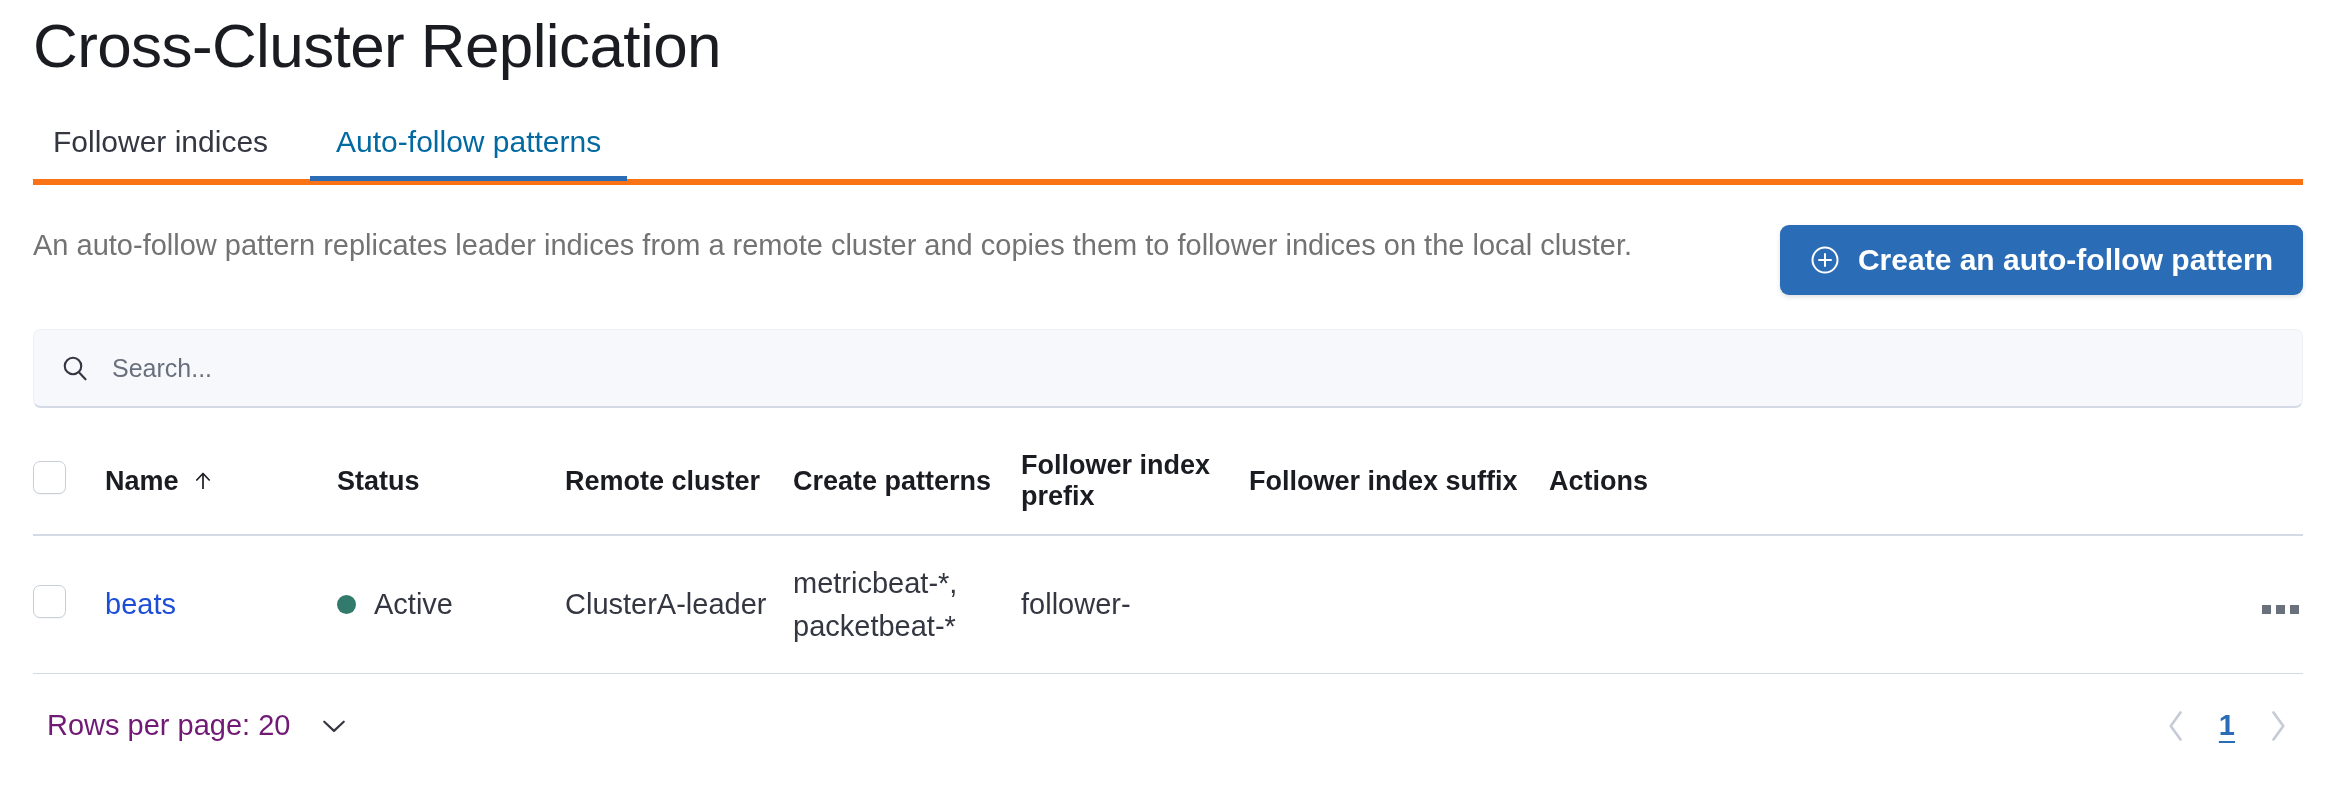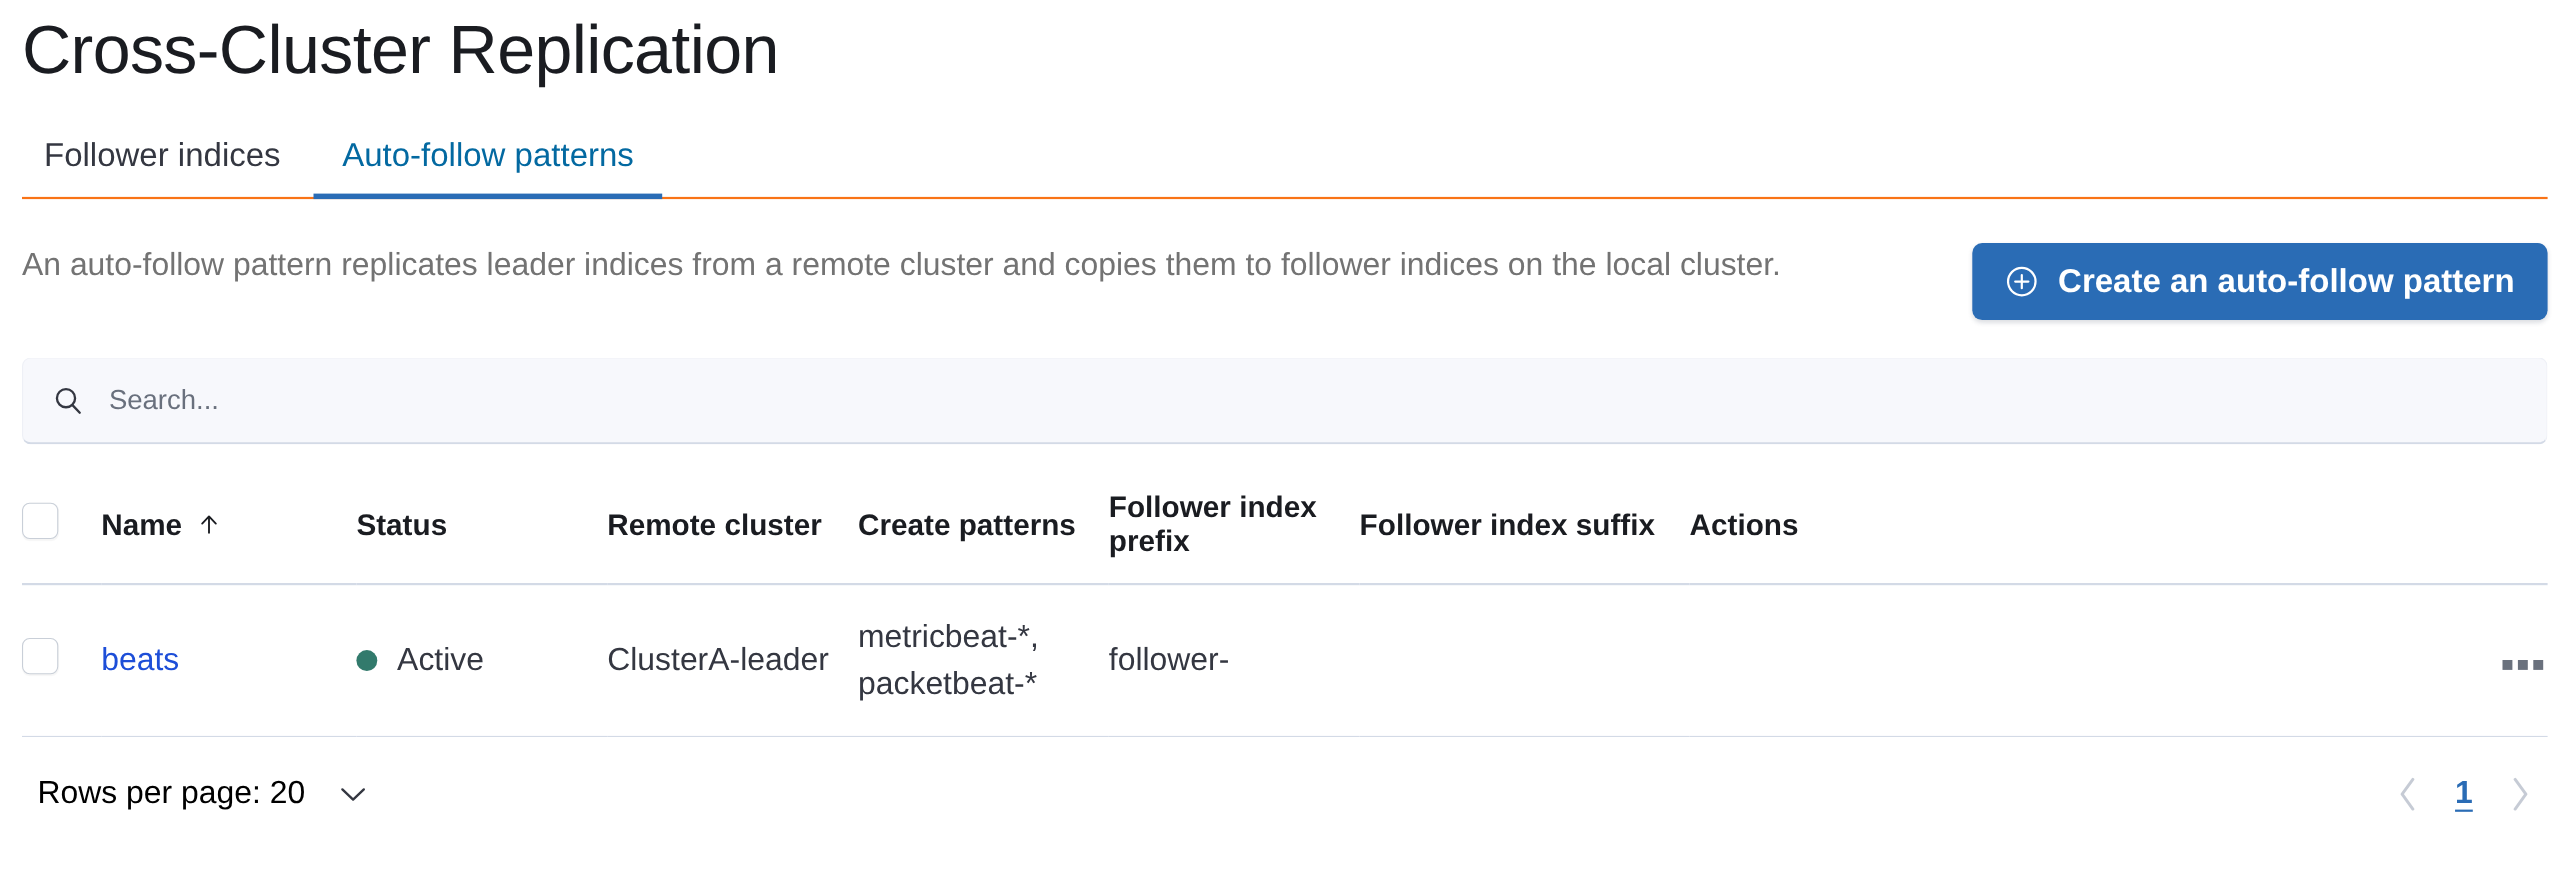--- a/index.html
+++ b/index.html
@@ -14,41 +14,41 @@
     color: #1a1c21;
     -webkit-font-smoothing: antialiased;
     overflow: hidden;
   }
 
   .page {
     position: relative;
     width: 2336px;
     height: 700px;
     box-sizing: border-box;
-    padding: 0 20px;
+    padding: 0 33px;
   }
 
   
   .page-title {
     font-size: 62px;
     line-height: 1.02;
     font-weight: 400;
     letter-spacing: -0.6px;
     color: #1a1c21;
     margin: 0;
     padding-top: 14px;
   }
 
   
   .tabs {
     display: flex;
     align-items: flex-end;
-    gap: 4px;
+    gap: 16px;
     margin-top: 34px;
-    border-bottom: 2px solid #f97316;
+    border-bottom: 6px solid #f97316;
     height: 68px;
   }
   .tab {
     font-size: 30px;
     line-height: 1;
     padding: 0 26px 22px 26px;
     color: #343741;
     cursor: pointer;
     position: relative;
     white-space: nowrap;
@@ -230,21 +230,21 @@
     align-items: center;
     justify-content: space-between;
     margin-top: 34px;
     padding: 0 14px 0 14px;
   }
   .rows-per-page {
     display: inline-flex;
     align-items: center;
     gap: 31px;
     font-size: 29px;
-    color: #000000;
+    color: #701a75;
     cursor: pointer;
     background: none;
     border: none;
     font-family: "Liberation Sans", sans-serif;
     padding: 0;
   }
   .chevron-down { width: 26px; height: 18px; }
 
   .pagination {
     display: inline-flex;

